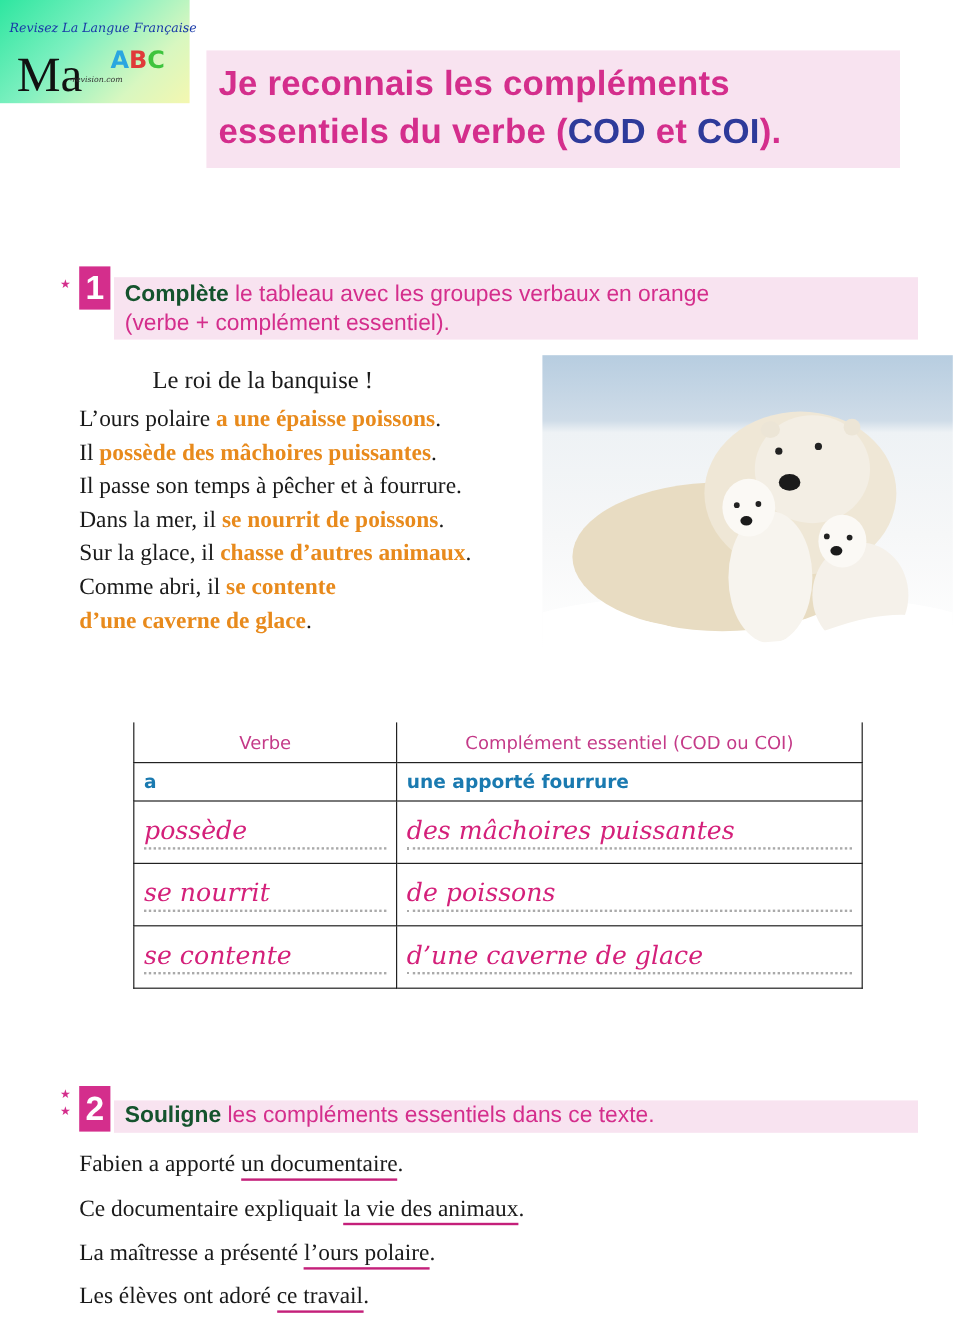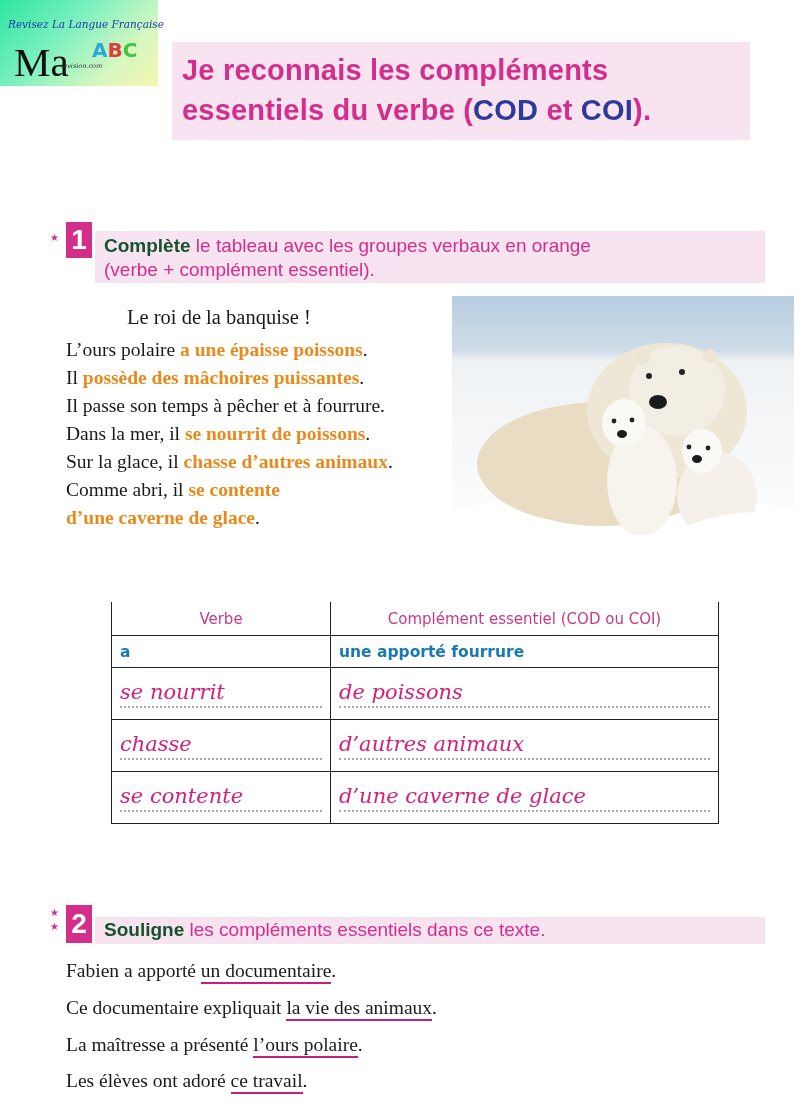--- a/index.html
+++ b/index.html
@@ -120,32 +120,32 @@
       <tr class="head">
     <td>Verbe</td>
     <td>Complément essentiel (COD ou COI)</td>
   </tr>
   <tr class="ex">
     <td>a</td>
     <td>une apporté fourrure</td>
   </tr>
   <tr class="ans">
     <td>
+          <span class="hand">possède</span>
+        </td>
+    <td>
+          <span class="hand">des mâchoires puissantes</span>
+        </td>
+  </tr>
+  <tr class="ans">
+    <td>
           <span class="hand">se nourrit</span>
         </td>
     <td>
           <span class="hand">de poissons</span>
-        </td>
-  </tr>
-  <tr class="ans">
-    <td>
-          <span class="hand">chasse</span>
-        </td>
-    <td>
-          <span class="hand">d’autres animaux</span>
         </td>
   </tr>
   <tr class="ans">
     <td>
           <span class="hand">se contente</span>
         </td>
     <td>
           <span class="hand">d’une caverne de glace</span>
         </td>
   </tr>

